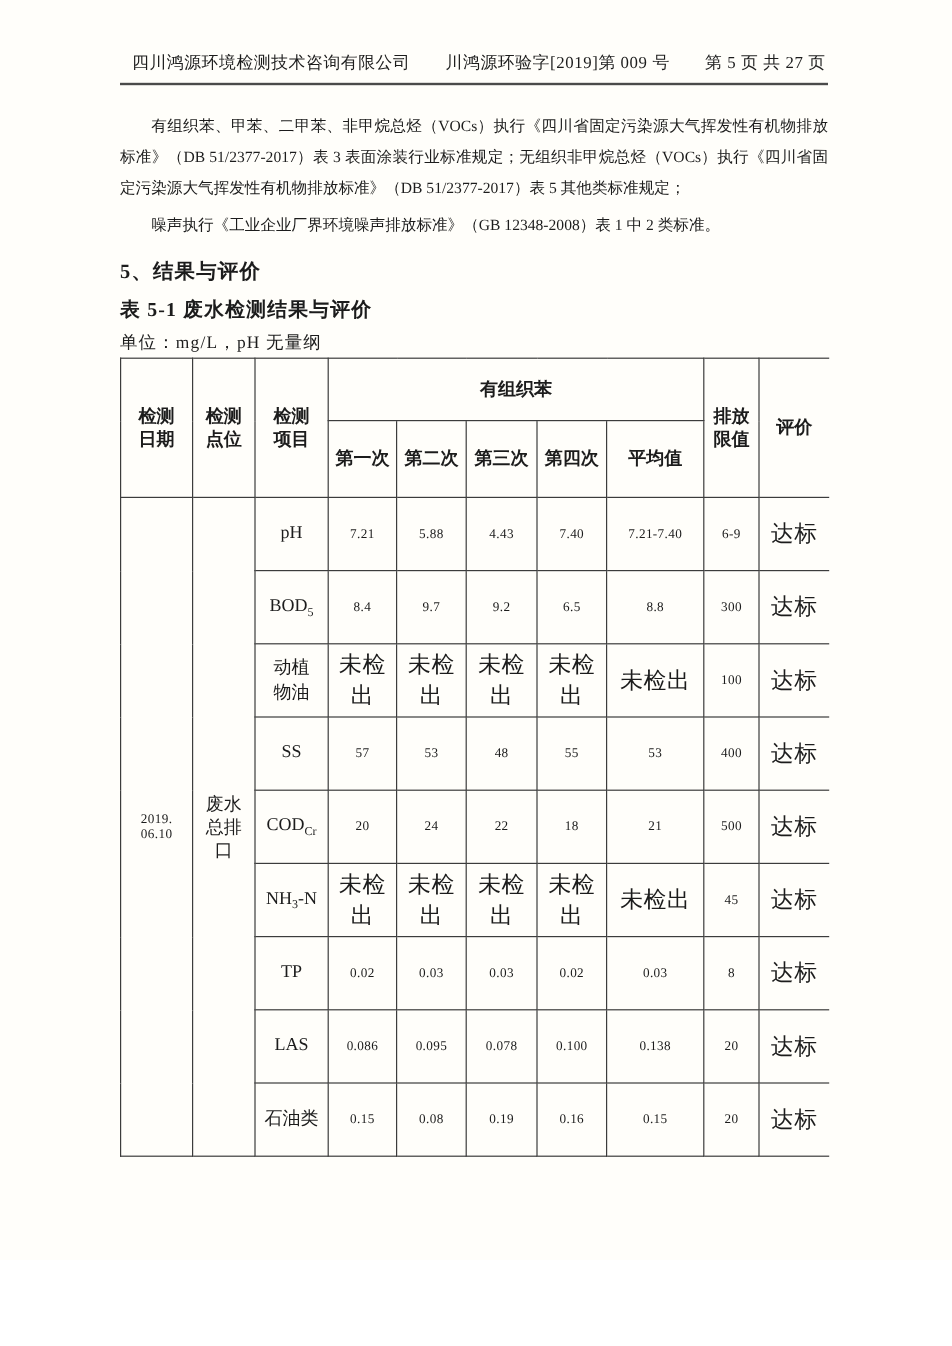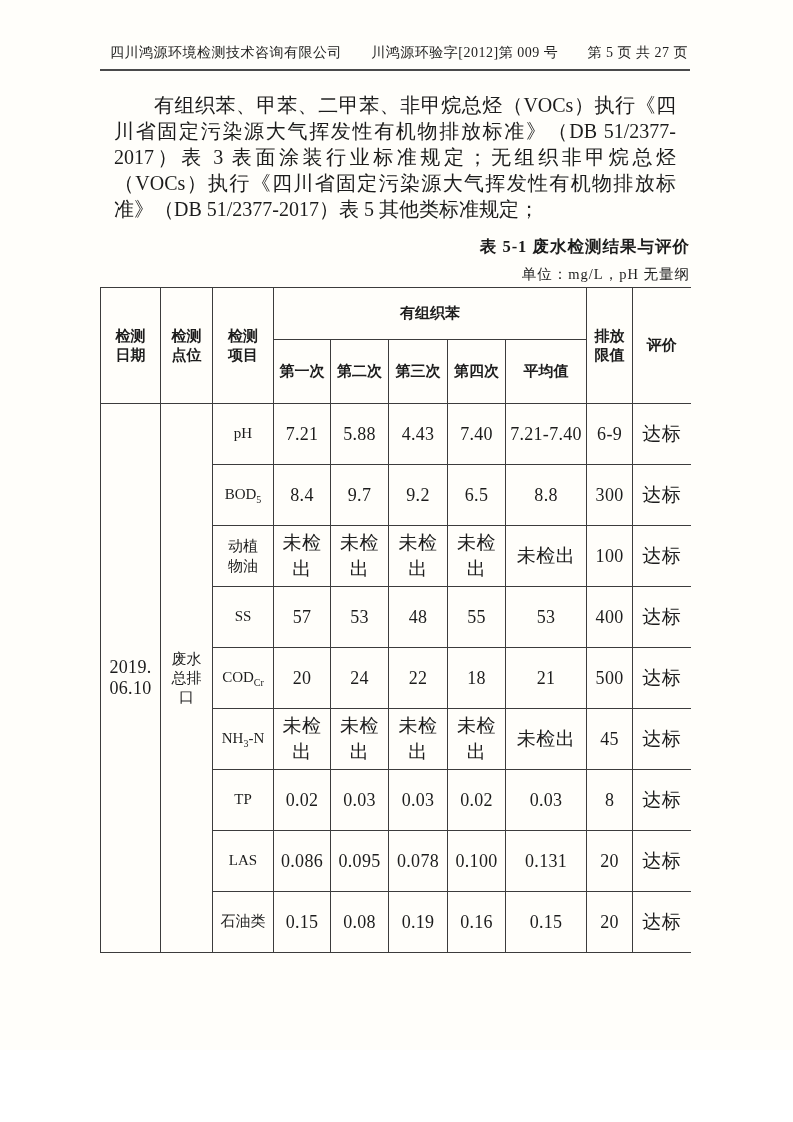--- a/index.html
+++ b/index.html
@@ -8,65 +8,67 @@
     font-family:"Liberation Serif","DejaVu Serif",serif;color:#1c1c1c;
     box-sizing:border-box;padding:44px 103px 0 100px;overflow:hidden;
   }
   .doc-header{
     display:flex;justify-content:space-between;align-items:flex-end;
     font-size:14px;white-space:nowrap;padding:0 2px 7px 10px;
     border-bottom:2px solid #4a4a4a;
   }
   .doc-header span{letter-spacing:0.5px;}
   .body-text{
-    font-size:20px;line-height:26px;text-align:justify;
-    text-indent:2em;margin:14px;font-family:Liberation Serif, serif;
+    font-size:13px;line-height:26px;text-align:justify;
+    text-indent:2em;margin:0;font-family:Liberation Serif, serif;
   }
   .p1{margin-top:21px;}
   .p2{margin-top:5px;}
   .section-heading{
     font-size:17px;font-weight:bold;margin:14px 0 0 0;letter-spacing:1px;
   }
   .table-title{
-    font-size:16.5px;font-weight:bold;text-align:right;margin-top:9px;letter-spacing:1px;
+    font-size:16.5px;font-weight:bold;text-align:left;margin-top:9px;letter-spacing:1px;
   }
   .unit-note{
-    font-size:14.5px;text-align:right;margin-top:7px;margin-bottom:3px;letter-spacing:1px;
+    font-size:14.5px;margin-top:7px;margin-bottom:3px;letter-spacing:1px;
   }
   table.results{
     width:590px;table-layout:fixed;border-collapse:collapse;
     font-size:15px;text-align:center;
   }
   table.results th,table.results td{
     border:1.5px solid #3c3c3c;padding:0;vertical-align:middle;
     font-weight:normal;overflow:hidden;
   }
   table.results th{font-weight:bold;}
   table.results .last{border-right:none;}
   tr.hrow1{height:52px;}
   tr.hrow2{height:64px;}
   tr.drow{height:61px;}
   .item-cell{font-weight:bold;margin-top:40px;}
   .item-cell sub{font-size:10px;}
-  .num{font-size:18px;letter-spacing:0.3px;}
+  .num{font-size:11px;letter-spacing:0.3px;}
   .cjk-small{font-size:19px;letter-spacing:0.5px;}
 </style>
 </head>
 <body>
 
 <div class="page">
 
   <div class="doc-header">
     <span>四川鸿源环境检测技术咨询有限公司</span>
-    <span>川鸿源环验字[2012]第 009 号</span>
+    <span>川鸿源环验字[2019]第 009 号</span>
     <span>第 5 页 共 27 页</span>
   </div>
 
   <p class="body-text p1">有组织苯、甲苯、二甲苯、非甲烷总烃（VOCs）执行《四川省固定污染源大气挥发性有机物排放标准》（DB 51/2377-2017）表 3 表面涂装行业标准规定；无组织非甲烷总烃（VOCs）执行《四川省固定污染源大气挥发性有机物排放标准》（DB 51/2377-2017）表 5 其他类标准规定；</p>
-
+  <p class="body-text p2">噪声执行《工业企业厂界环境噪声排放标准》（GB 12348-2008）表 1 中 2 类标准。</p>
+
+  <h2 class="section-heading">5、结果与评价</h2>
 
   <div class="table-title">表 5-1 废水检测结果与评价</div>
   <div class="unit-note">单位：mg/L，pH 无量纲</div>
 
   <table class="results">
     <colgroup>
       <col style="width:60px">
         <col style="width:52px">
         <col style="width:61px">
       <col style="width:57px">
@@ -209,21 +211,21 @@
       </tr>
       <tr class="drow">
         <td class="item-cell">
           <div><span>LAS</span><sub></sub><span></span></div>
           <div></div>
         </td>
         <td class="num">0.086</td>
         <td class="num">0.095</td>
         <td class="num">0.078</td>
         <td class="num">0.100</td>
-        <td class="num">0.131</td>
+        <td class="num">0.138</td>
         <td class="num">20</td>
         <td class="last cjk-small">达标</td>
       </tr>
       <tr class="drow">
         <td class="item-cell">
           <div><span>石油类</span><sub></sub><span></span></div>
           <div></div>
         </td>
         <td class="num">0.15</td>
         <td class="num">0.08</td>

